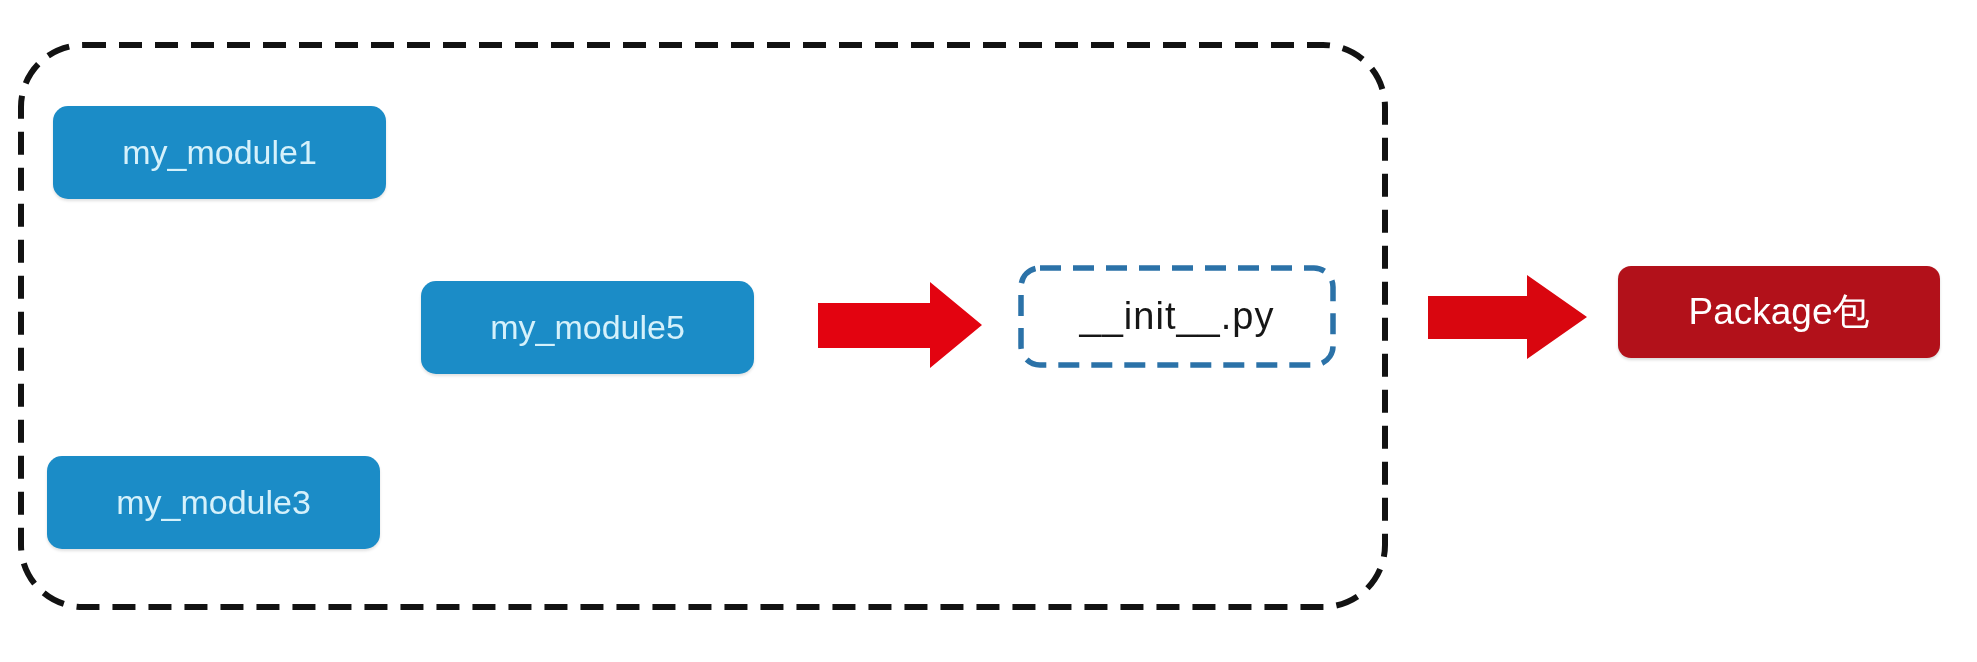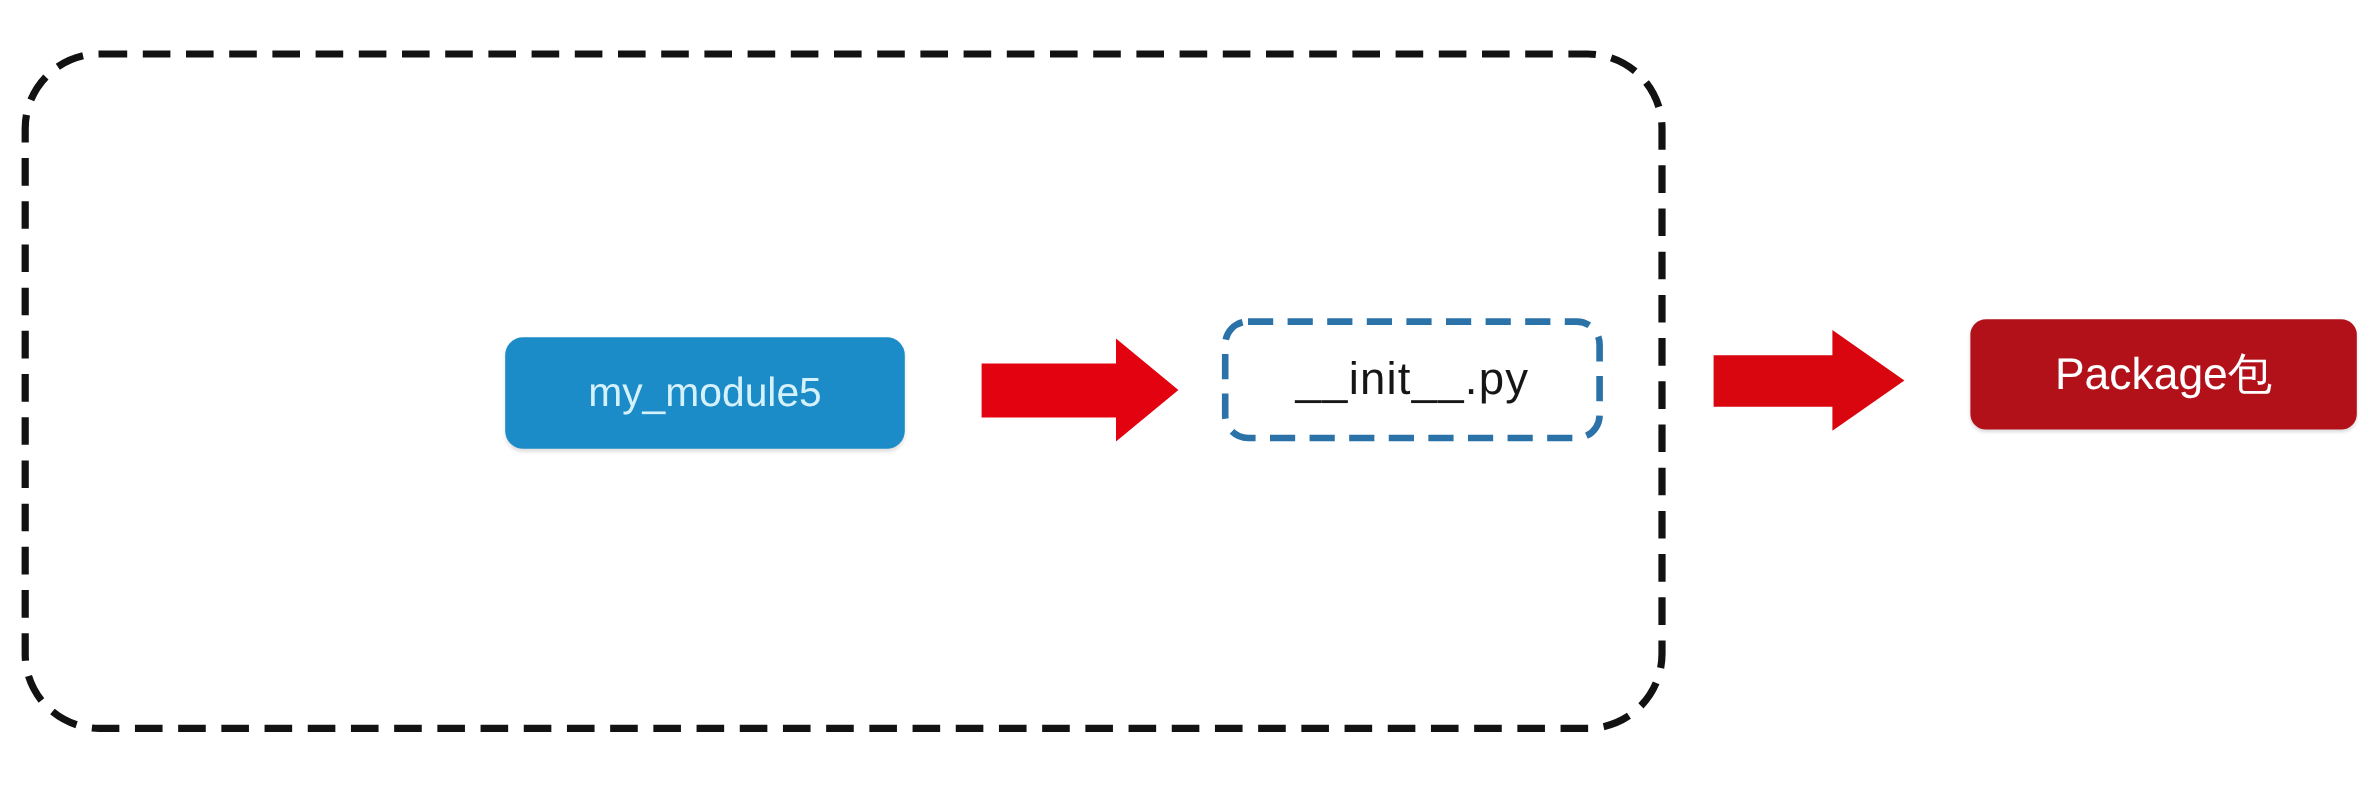--- a/index.html
+++ b/index.html
@@ -62,38 +62,39 @@
     width: 322px;
     height: 92px;
     background: #b2111a;
     border-radius: 13px;
     color: #ffffff;
     font-size: 37px;
     display: flex;
     align-items: center;
     justify-content: center;
     box-shadow: 0 2px 3px rgba(0,0,0,0.15);
-    margin-left: 24px;
   }
 </style>
 </head>
 <body>
 
 <div class="canvas">
 
   <svg class="svg-layer" viewBox="0 0 1977 662" xmlns="http://www.w3.org/2000/svg">
 
     <rect x="21" y="45" width="1364" height="562" rx="62" ry="62" fill="none" stroke="#121212" stroke-width="6" stroke-dasharray="23 13" stroke-linecap="butt"></rect>
 
     <rect x="1021" y="268" width="312" height="97" rx="19" ry="19" fill="none" stroke="#2b72a8" stroke-width="5.5" stroke-dasharray="21 12" stroke-linecap="butt"></rect>
 
     <polygon points="818,303 930,303 930,282 982,325 930,368 930,348 818,348" fill="#e30310"></polygon>
 
     <polygon points="1428,296 1527,296 1527,275 1587,317 1527,359 1527,339 1428,339" fill="#d9060f"></polygon>
   </svg>
 
+  <div class="module-box m1">my_module1</div>
+  <div class="module-box m3">my_module3</div>
   <div class="module-box m5">my_module5</div>
 
   <div class="init-label">__init__.py</div>
 
   <div class="package-box">Package包</div>
 
 </div>
 
 </body></html>

